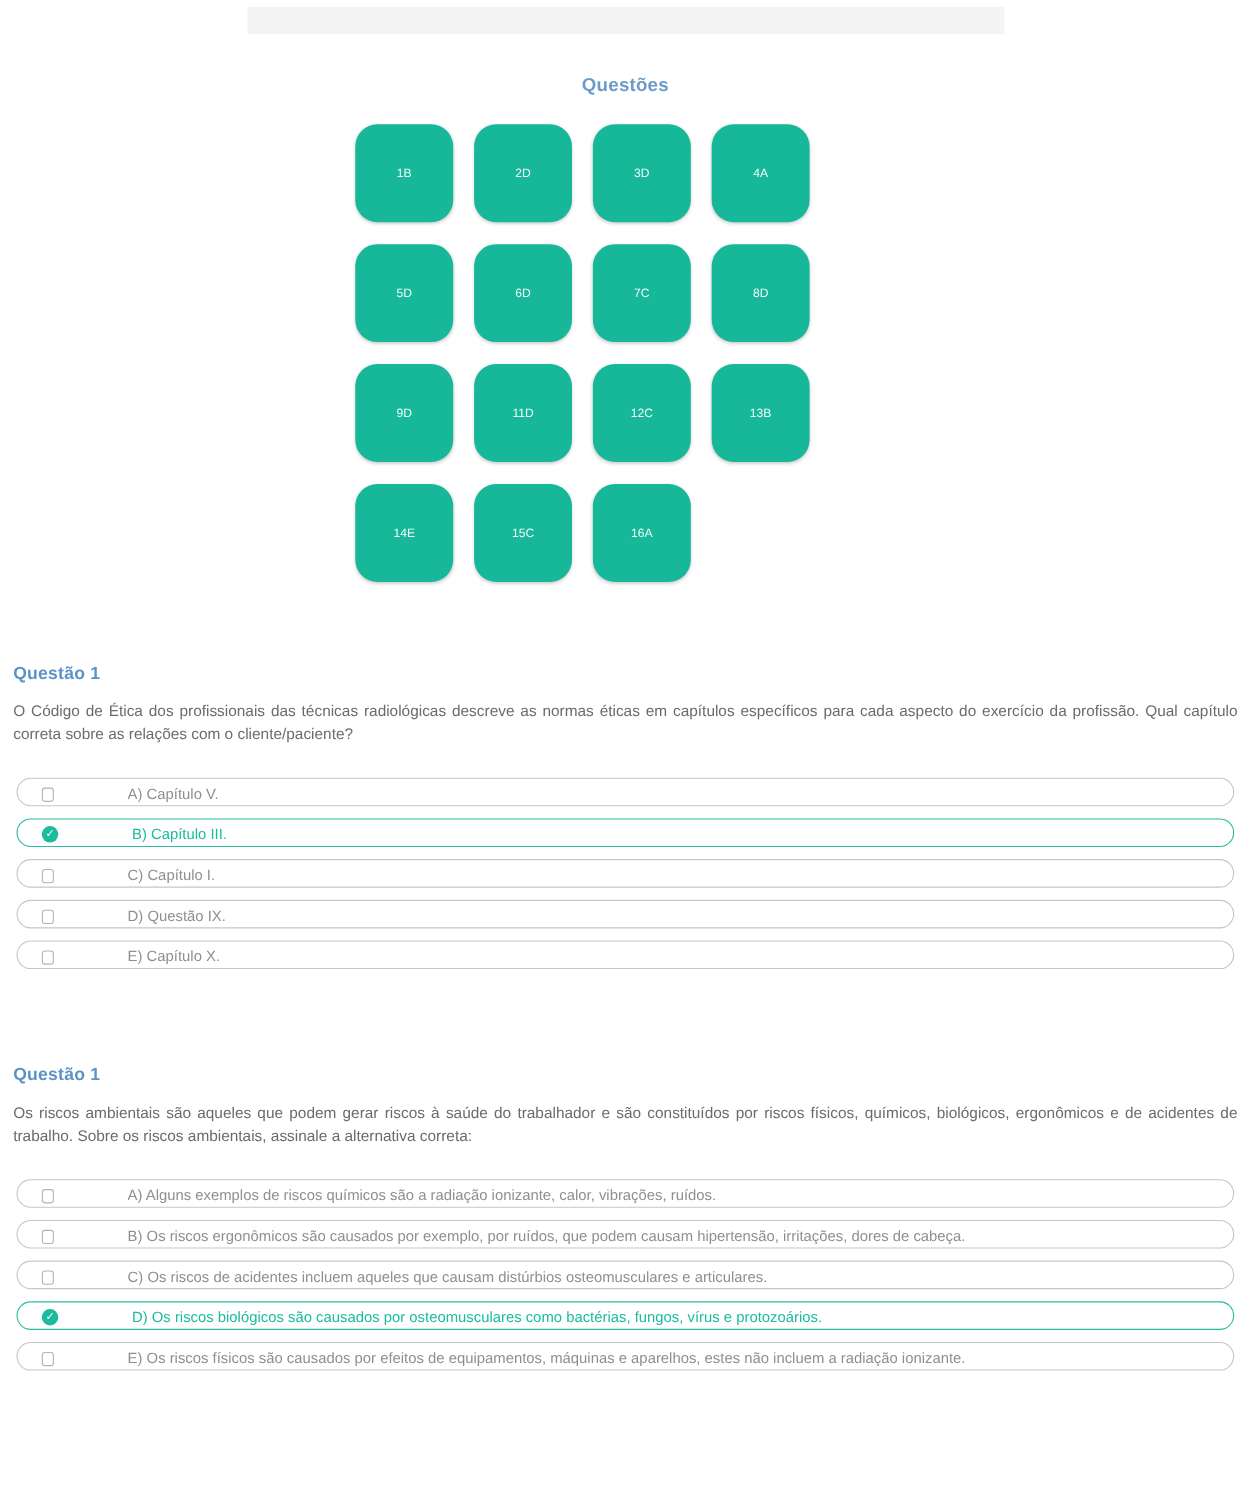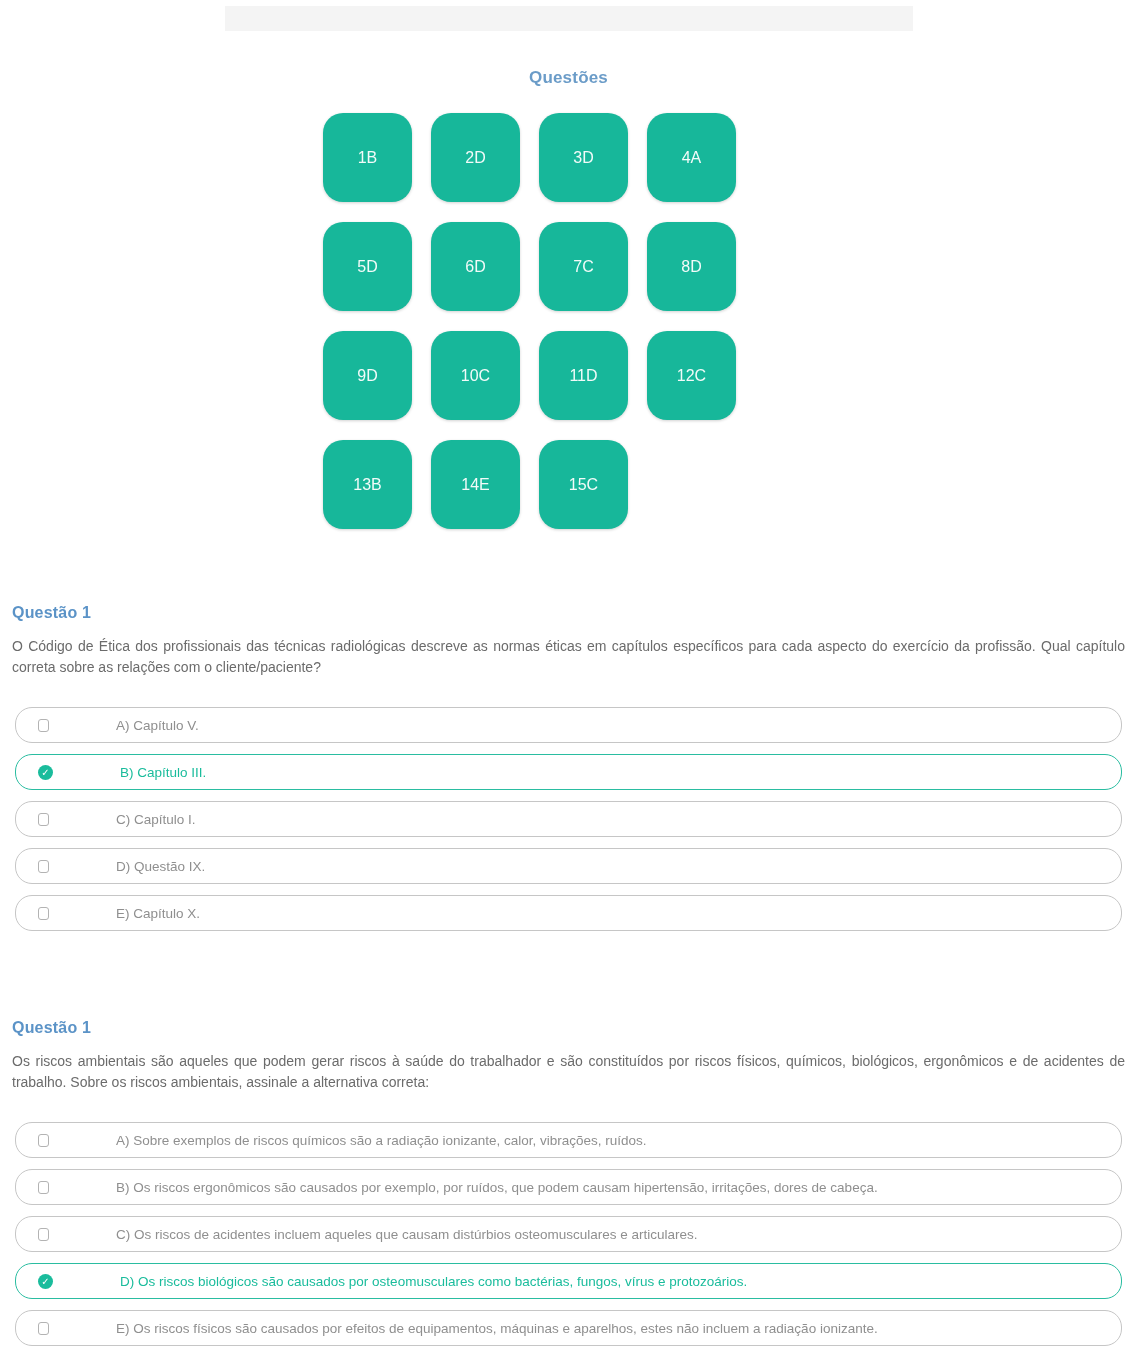--- a/index.html
+++ b/index.html
@@ -36,21 +36,21 @@
     flex-wrap: wrap;
     gap: 14px 13px;
   }
   .nav-btn {
     width: 89px;
     height: 89px;
     background: #17b79a;
     border: none;
     border-radius: 20px;
     color: #f2fbf9;
-    font-size: 16px;
+    font-size: 11px;
     font-family: "Liberation Sans", "DejaVu Sans", sans-serif;
     display: flex;
     align-items: center;
     justify-content: center;
     cursor: pointer;
     box-shadow: 0 1px 3px rgba(0,0,0,0.18);
   }
 
   
   .question-block { padding: 0 0; }
@@ -67,22 +67,22 @@
     color: #6b6b6b;
     font-size: 14px;
     line-height: 21px;
     text-align: justify;
     margin-bottom: 29px;
   }
 
   .options { display: block; }
   .option {
     display: flex;
-    align-items: center;
-    height: 36px;
+    align-items: flex-end;
+    height: 26px;
     border: 1px solid #c6c6c6;
     border-radius: 17px;
     margin-bottom: 11px;
     padding-left: 19px;
     background: #ffffff;
     cursor: pointer;
   }
   .option:last-child { margin-bottom: 0; }
   .option-label {
     margin-left: 64px;
@@ -125,26 +125,26 @@
   <div class="nav-grid">
     <button class="nav-btn">1B</button>
     <button class="nav-btn">2D</button>
     <button class="nav-btn">3D</button>
     <button class="nav-btn">4A</button>
     <button class="nav-btn">5D</button>
     <button class="nav-btn">6D</button>
     <button class="nav-btn">7C</button>
     <button class="nav-btn">8D</button>
     <button class="nav-btn">9D</button>
-    <button class="nav-btn">10C</button>
     <button class="nav-btn">11D</button>
     <button class="nav-btn">12C</button>
     <button class="nav-btn">13B</button>
     <button class="nav-btn">14E</button>
     <button class="nav-btn">15C</button>
+    <button class="nav-btn">16A</button>
   </div>
 </div>
 
 <section class="question-block q1">
   <h3 class="question-title">Questão 1</h3>
   <p class="question-text">O Código de Ética dos profissionais das técnicas radiológicas descreve as normas éticas em capítulos específicos para cada aspecto do exercício da profissão. Qual capítulo correta sobre as relações com o cliente/paciente?</p>
   <div class="options">
     <div class="option">
       <span class="check-empty"></span>
 
@@ -173,21 +173,21 @@
   </div>
 </section>
 
 <section class="question-block q2">
   <h3 class="question-title">Questão 1</h3>
   <p class="question-text">Os riscos ambientais são aqueles que podem gerar riscos à saúde do trabalhador e são constituídos por riscos físicos, químicos, biológicos, ergonômicos e de acidentes de trabalho. Sobre os riscos ambientais, assinale a alternativa correta:</p>
   <div class="options">
     <div class="option">
       <span class="check-empty"></span>
 
-      <span class="option-label">A) Sobre exemplos de riscos químicos são a radiação ionizante, calor, vibrações, ruídos.</span>
+      <span class="option-label">A) Alguns exemplos de riscos químicos são a radiação ionizante, calor, vibrações, ruídos.</span>
     </div>
     <div class="option">
       <span class="check-empty"></span>
 
       <span class="option-label">B) Os riscos ergonômicos são causados por exemplo, por ruídos, que podem causam hipertensão, irritações, dores de cabeça.</span>
     </div>
     <div class="option">
       <span class="check-empty"></span>
 
       <span class="option-label">C) Os riscos de acidentes incluem aqueles que causam distúrbios osteomusculares e articulares.</span>

